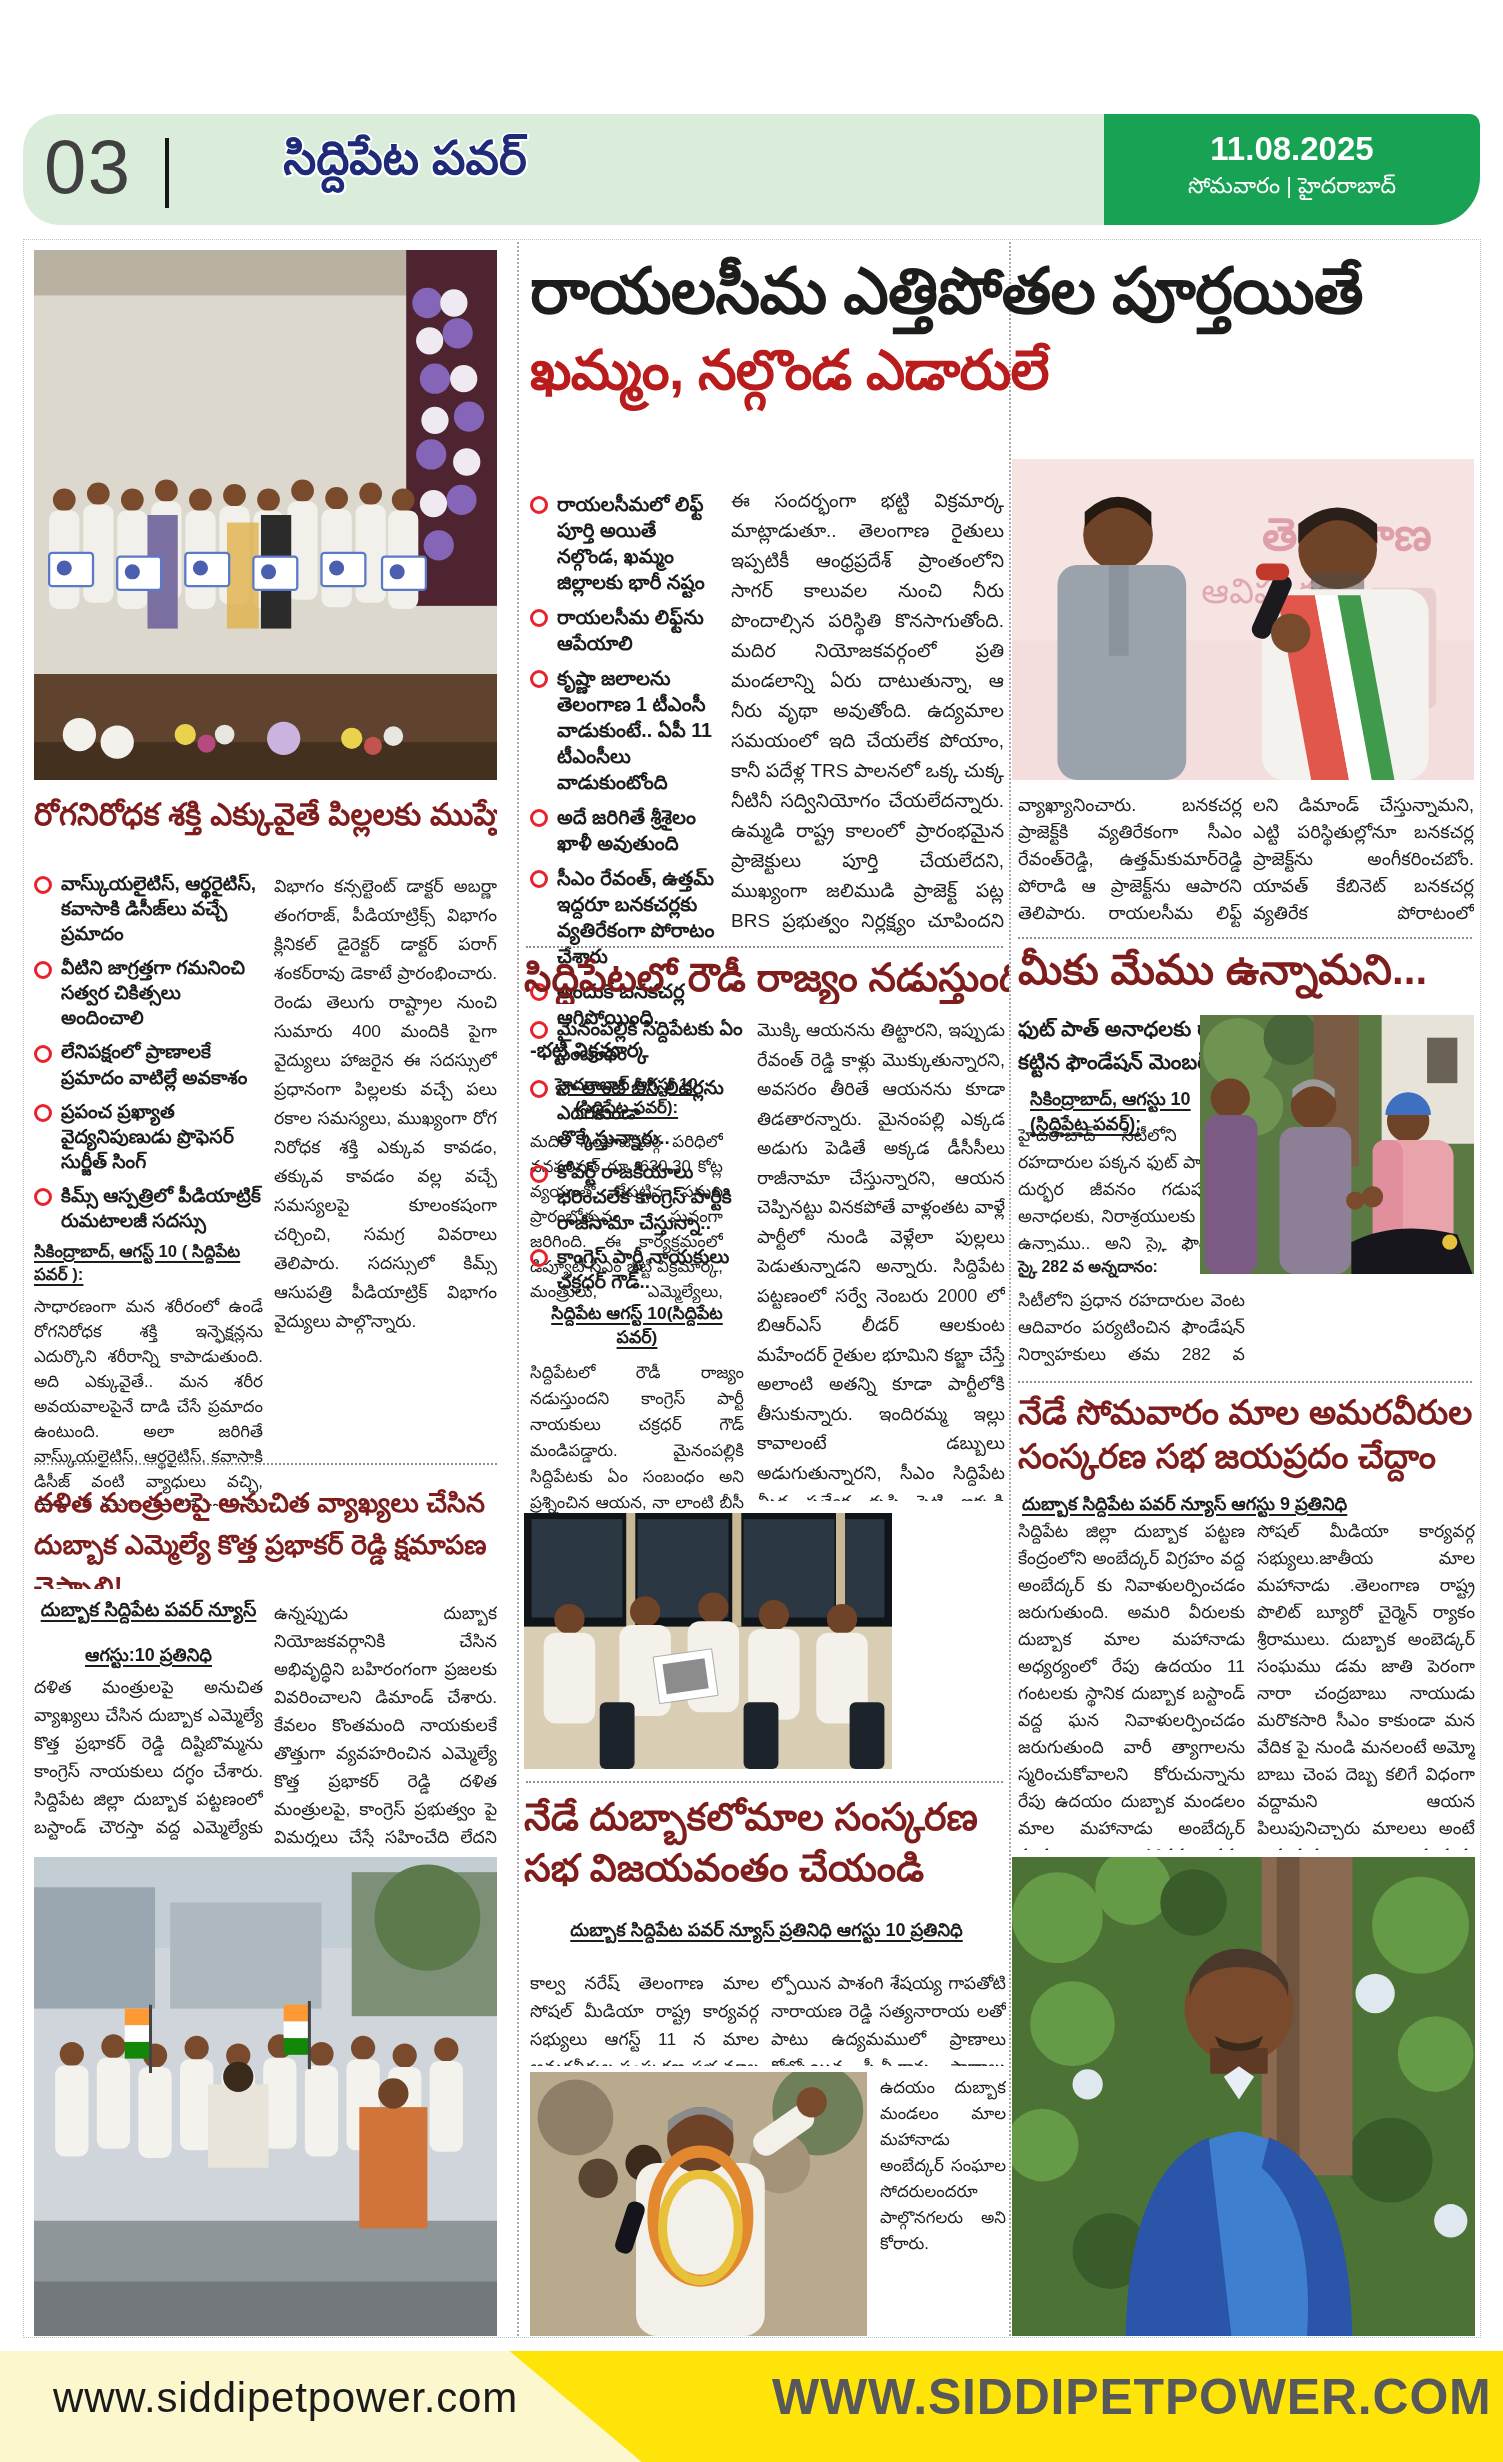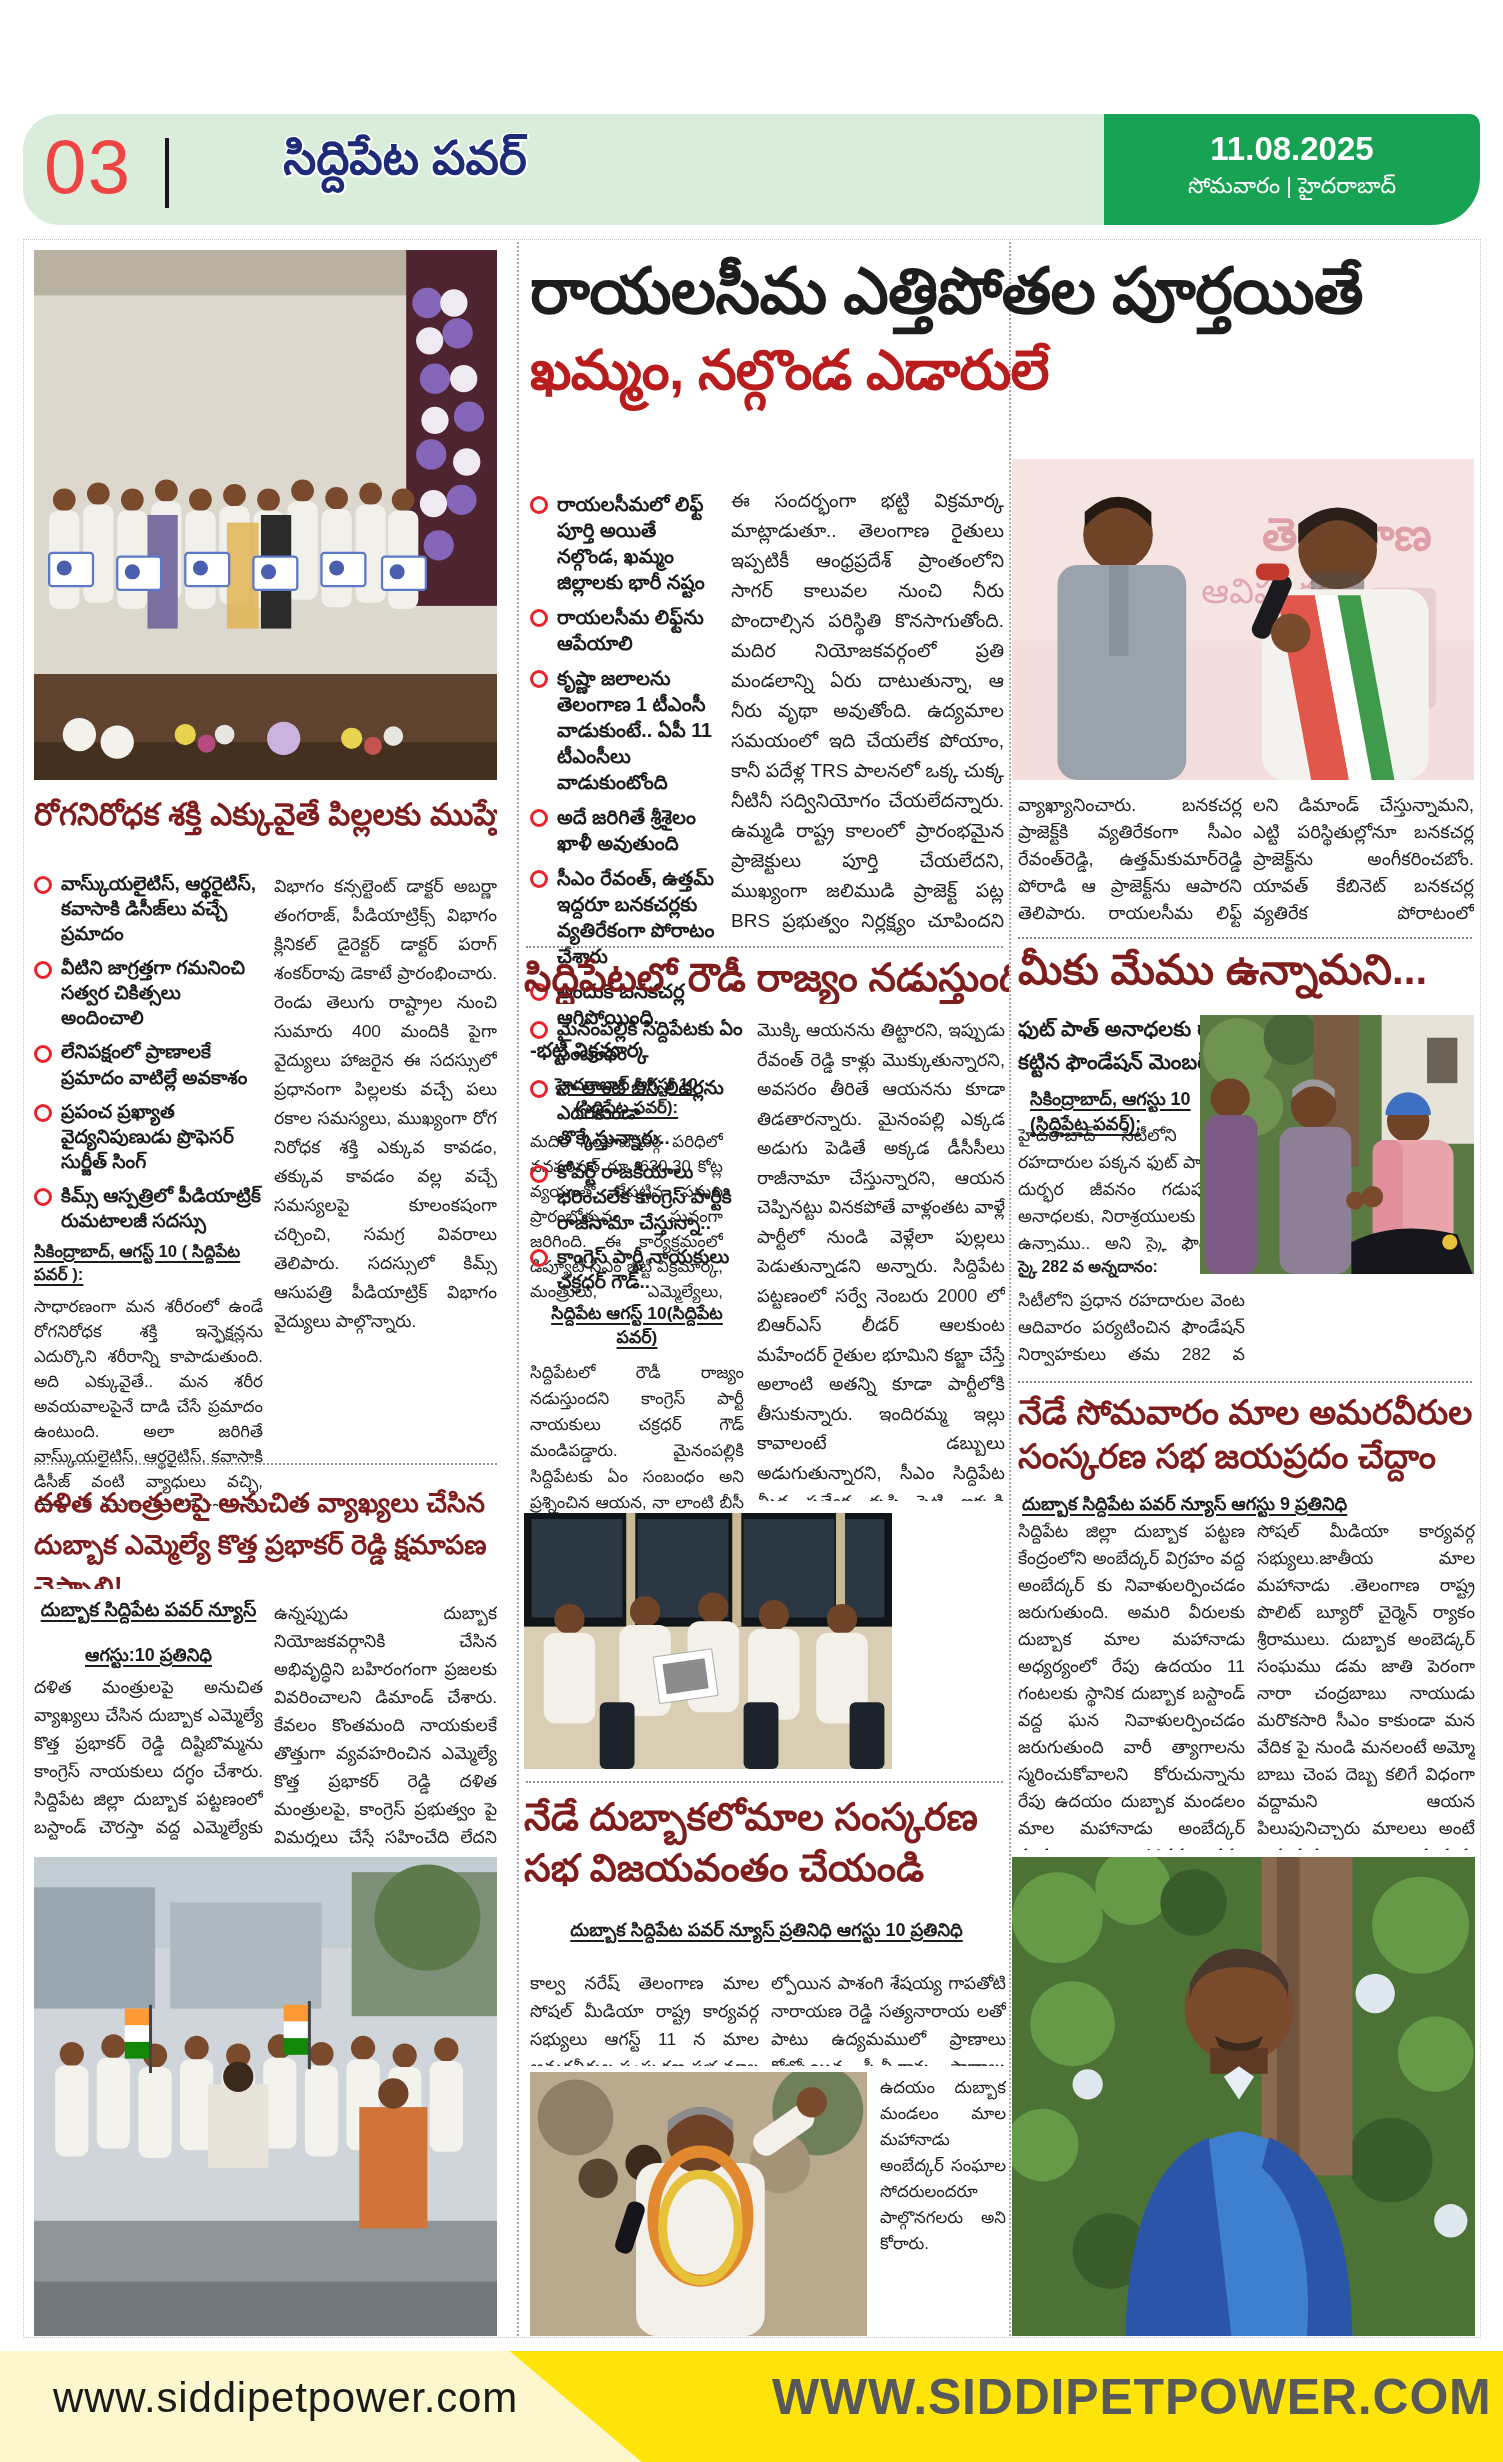--- a/index.html
+++ b/index.html
@@ -6,21 +6,21 @@
   body{width:1503px;height:2462px;background:#ffffff;position:relative;
        font-family:"Liberation Sans", sans-serif;color:#1d1d1b;}
   .abs{position:absolute;}
   .j{text-align:justify;}
   .b{font-weight:700;}
   .c{text-align:center;margin-top:8px;}
   .hidden-overflow{overflow:hidden;}
   
   .hdr-light{left:23px;top:114px;width:1081px;height:111px;background:#d9edda;border-radius:36px 0 0 36px;}
   .hdr-dark{left:1104px;top:114px;width:376px;height:111px;background:#17a254;border-radius:0 10.6px 48px 0;}
-  .pageno{left:44px;top:123px;font-size:76px;font-weight:500;color:#ef4444;letter-spacing:1.5px;}
+  .pageno{left:44px;top:123px;font-size:76px;font-weight:500;color:#404040;letter-spacing:1.5px;}
   .hdr-bar{left:165px;top:138px;width:3.8px;height:70px;background:#171717;}
   .masthead{left:189px;top:130px;width:432px;text-align:center;font-size:47px;font-weight:800;color:#1d2b78;
     text-shadow:1.5px 1.5px 0 #fff,-1.5px -1.5px 0 #fff,1.5px -1.5px 0 #fff,-1.5px 1.5px 0 #fff,0 2.3px 0 #fff,2.3px 0 0 #fff;}
   .hdr-date{left:1104px;top:130px;width:376px;text-align:center;font-size:33px;font-weight:700;color:#ffffff;}
   .hdr-day{left:1104px;top:173px;width:376px;text-align:center;font-size:22px;color:#ffffff;}
   
   .frame{left:23px;top:239px;width:1456px;height:2097px;border:1.5px dotted #c3c3c3;}
   .vdot{width:0;border-left:2.3px dotted #a8a8a8;}
   .hdot{height:0;border-top:2.3px dotted #8f8f8f;}
   

